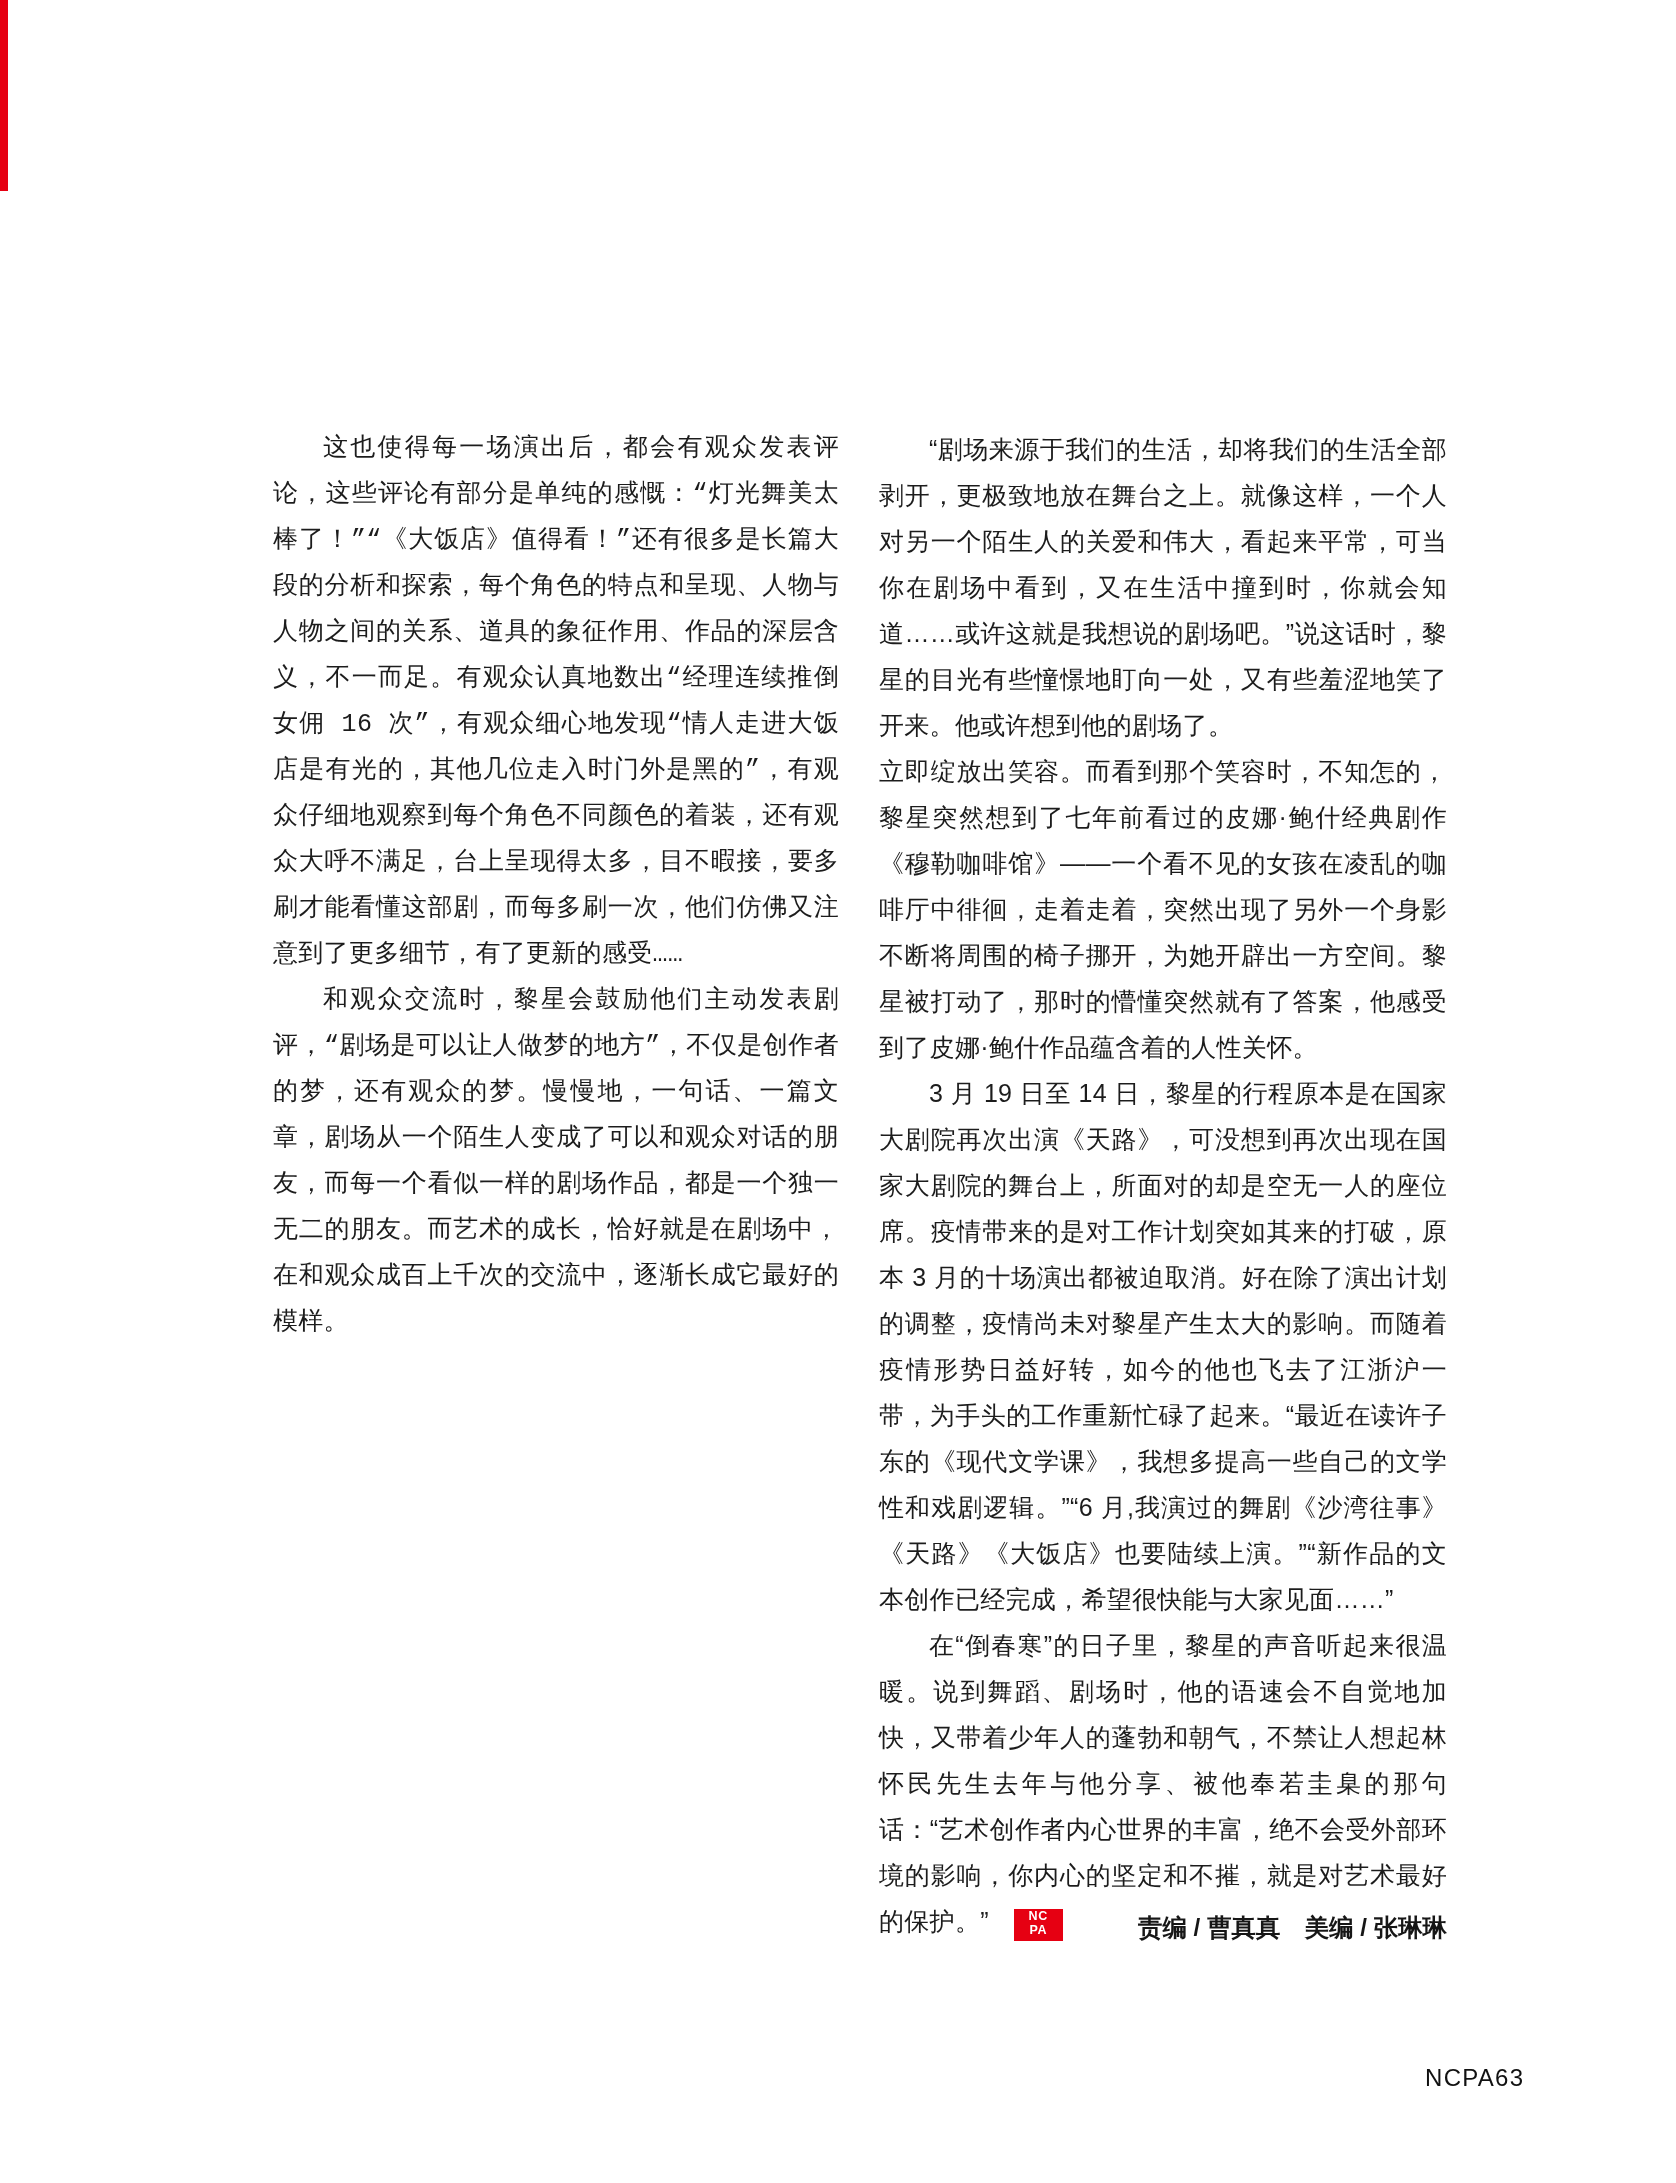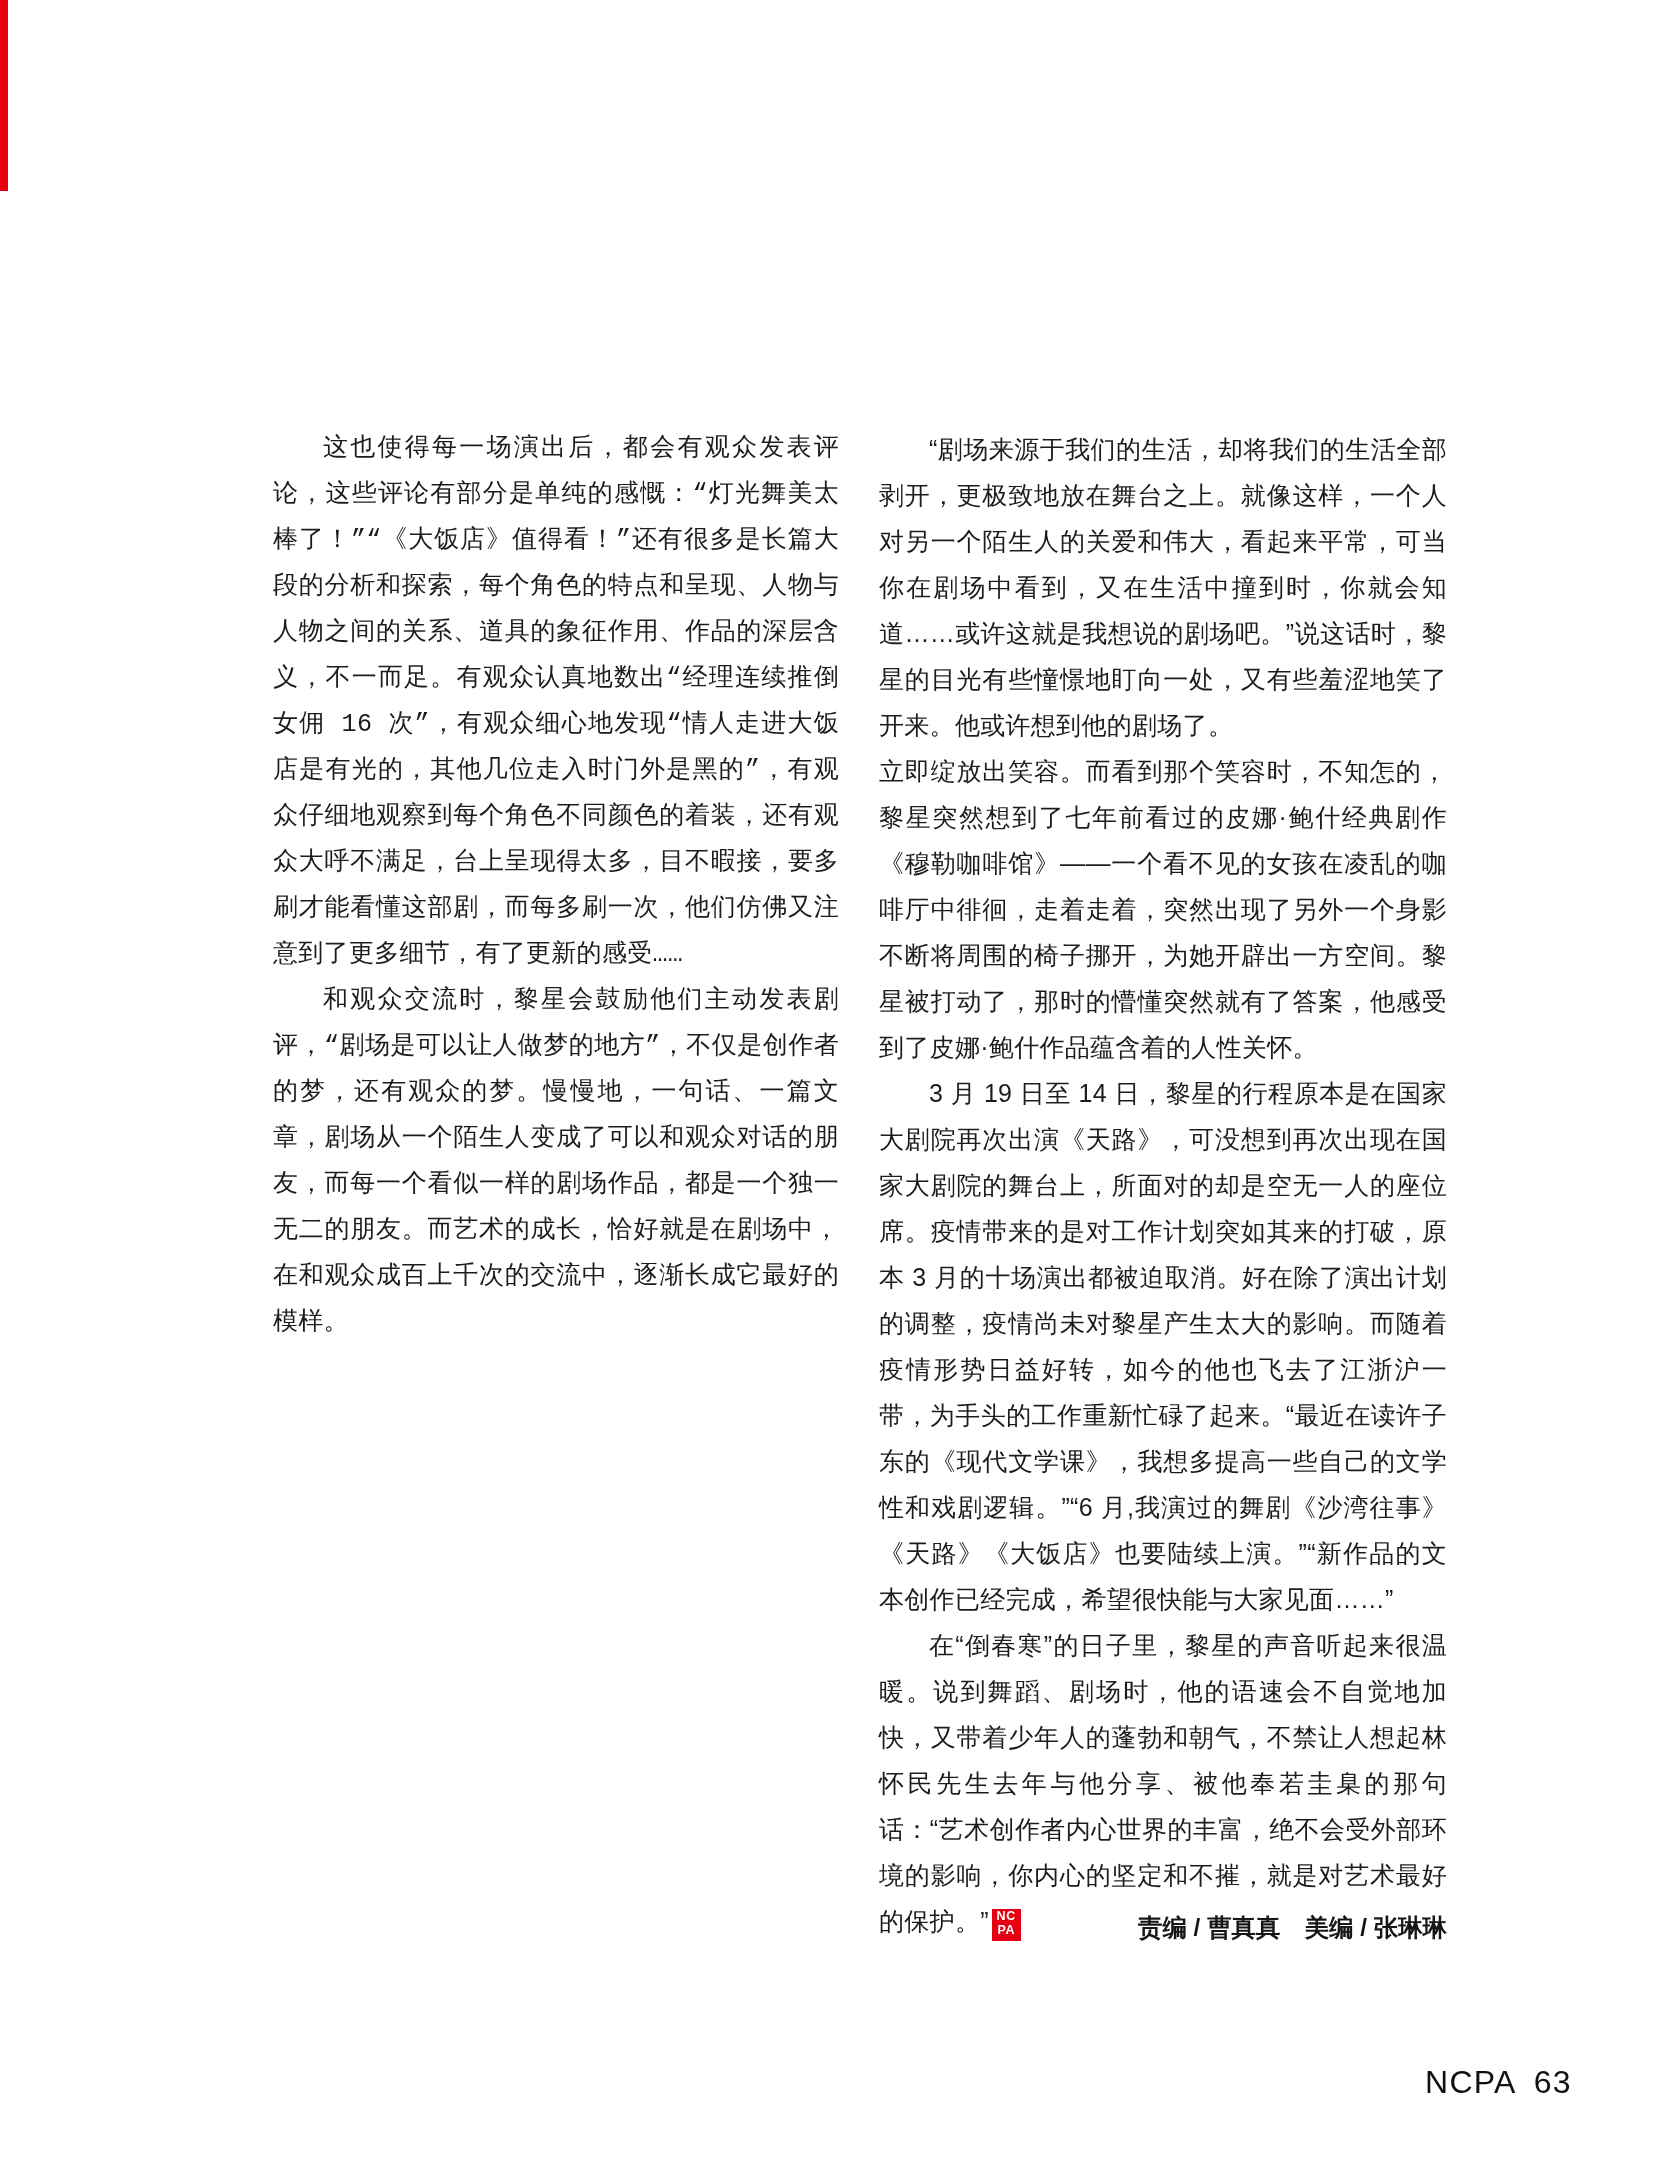--- a/index.html
+++ b/index.html
@@ -27,24 +27,24 @@
     line-height: 46px;
     letter-spacing: 0.3px;
   }
   .column-left  { left: 273px;  width: 566px; font-family: Liberation Mono, monospace; }
   .column-right { left: 879px; width: 568px; }
   .para { margin: 0; text-indent: 2em; }
   .para.no-indent { text-indent: 0; }
   .endmark {
     display: inline-block;
     vertical-align: -4px;
-    margin-left: 3px;
+    margin-left: 25px;
     background: #e60012;
     color: #ffffff;
-    width: 29px;
+    width: 49px;
     height: 32px;
     font-size: 12.5px;
     font-weight: bold;
     line-height: 14px;
     letter-spacing: 0.7px;
     text-align: center;
     text-indent: 0;
   }
   .endmark span { display: block; }
   .byline {
@@ -54,26 +54,26 @@
     top: 1912px;
     text-align: right;
     font-size: 24.4px;
     font-weight: 600;
     color: #161616;
   }
   .page-footer {
     position: absolute;
     top: 2064px;
     left: 1425px;
-    font-size: 32px;
+    font-size: 24px;
     color: #111111;
     letter-spacing: 1.3px;
     display: flex;
     align-items: baseline;
-    gap: 17px;
+    gap: 0;
   }
 </style>
 </head>
 <body>
 
 <div class="red-tab"></div>
 
 <div class="column column-left">
   <p class="para">这也使得每一场演出后，都会有观众发表评论，这些评论有部分是单纯的感慨：“灯光舞美太棒了！”“《大饭店》值得看！”还有很多是长篇大段的分析和探索，每个角色的特点和呈现、人物与人物之间的关系、道具的象征作用、作品的深层含义，不一而足。有观众认真地数出“经理连续推倒女佣 16 次”，有观众细心地发现“情人走进大饭店是有光的，其他几位走入时门外是黑的”，有观众仔细地观察到每个角色不同颜色的着装，还有观众大呼不满足，台上呈现得太多，目不暇接，要多刷才能看懂这部剧，而每多刷一次，他们仿佛又注意到了更多细节，有了更新的感受……</p>
   <p class="para">和观众交流时，黎星会鼓励他们主动发表剧评，“剧场是可以让人做梦的地方”，不仅是创作者的梦，还有观众的梦。慢慢地，一句话、一篇文章，剧场从一个陌生人变成了可以和观众对话的朋友，而每一个看似一样的剧场作品，都是一个独一无二的朋友。而艺术的成长，恰好就是在剧场中，在和观众成百上千次的交流中，逐渐长成它最好的模样。</p>

